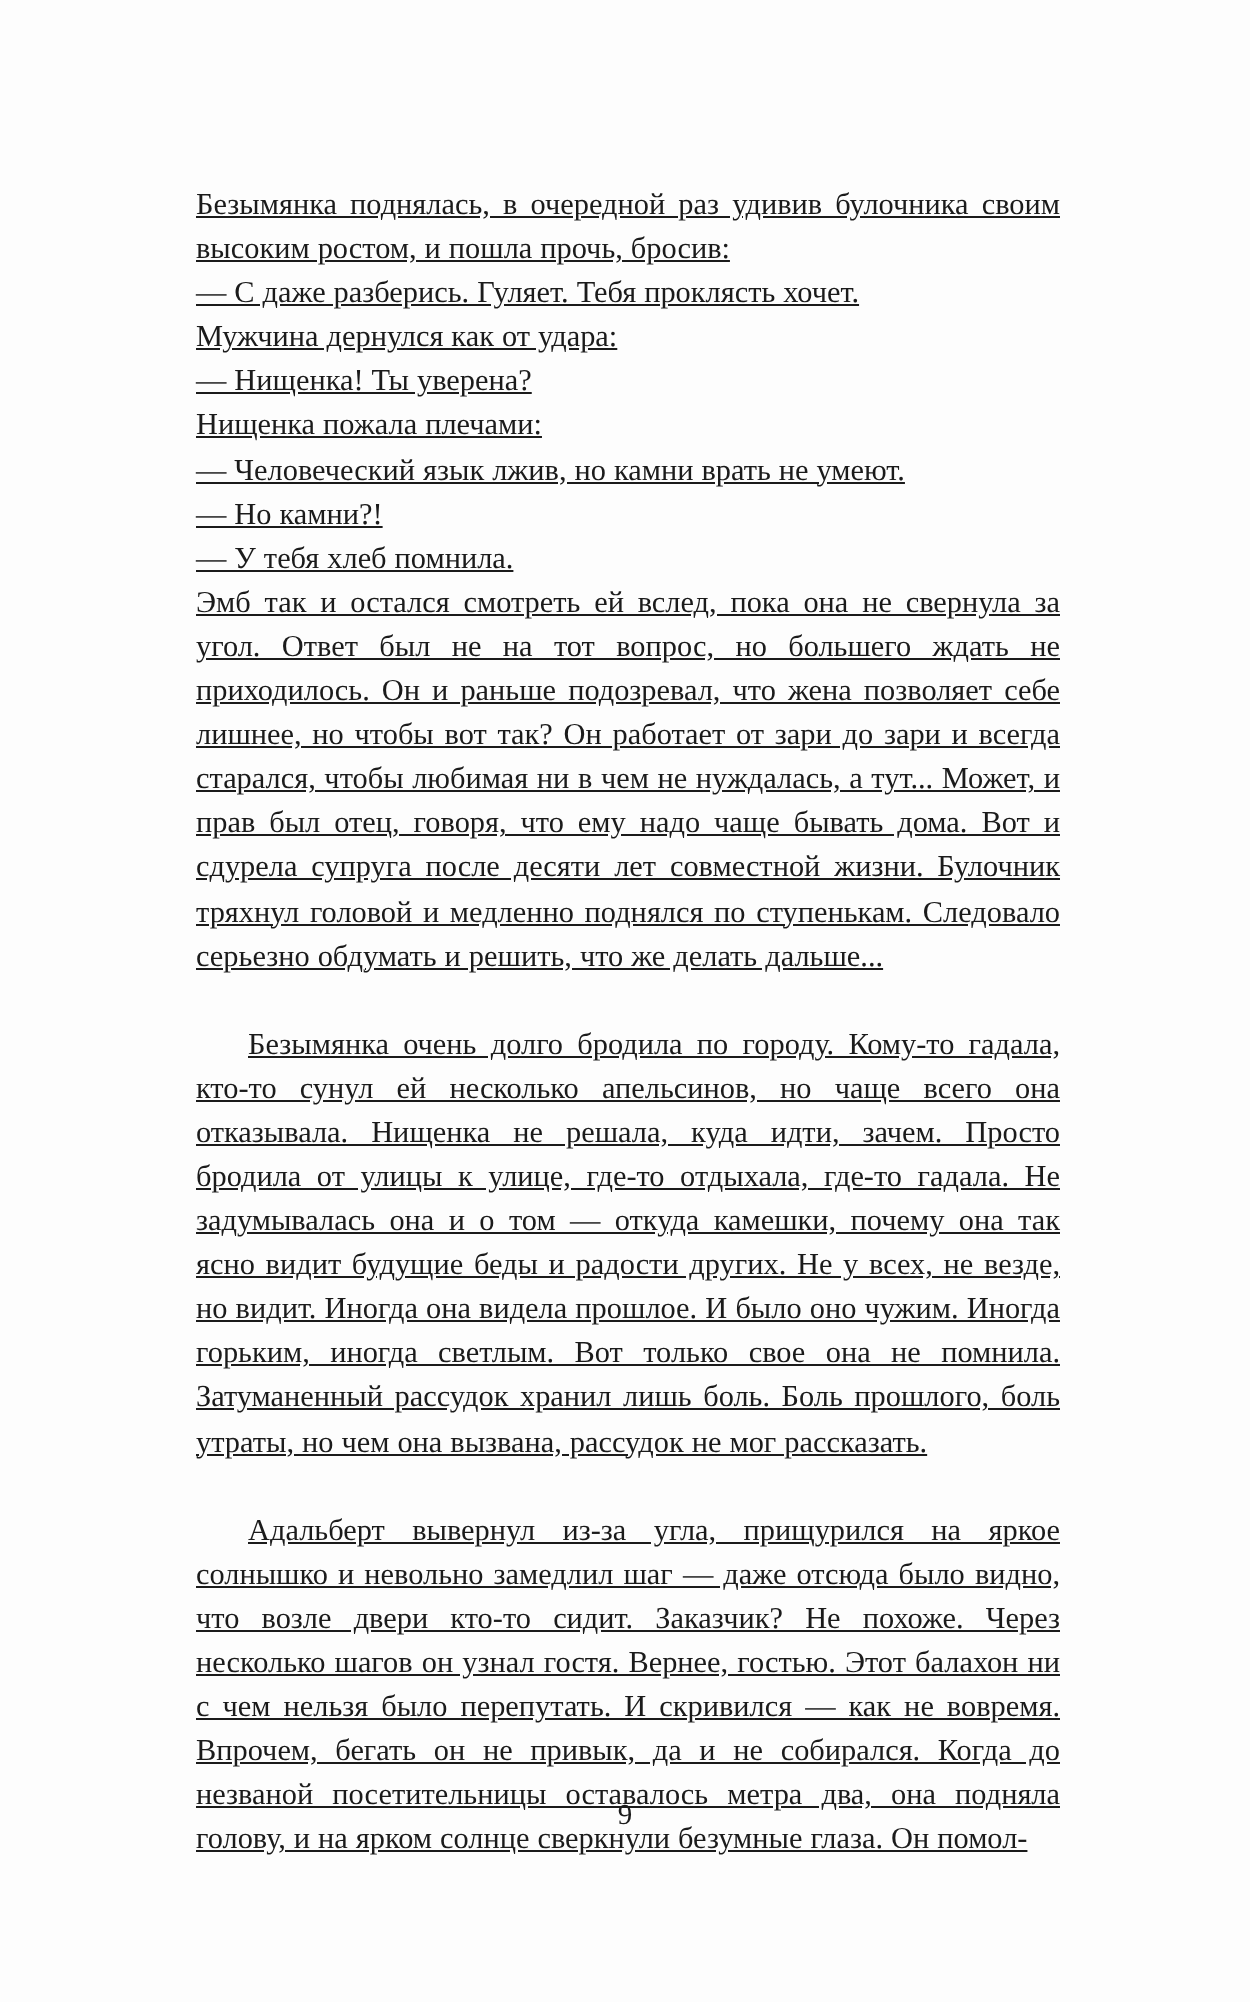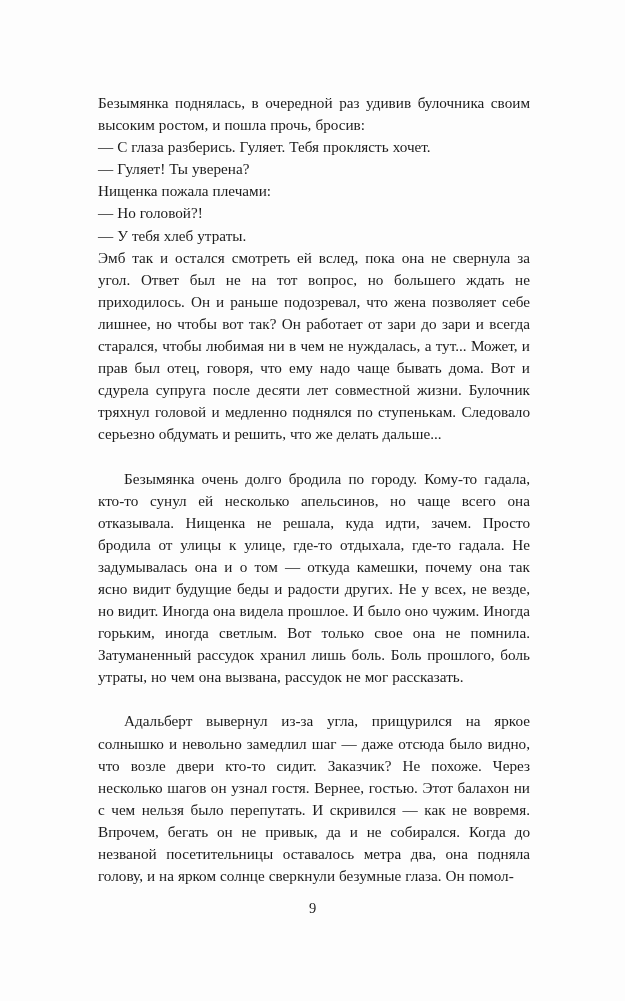--- a/index.html
+++ b/index.html
@@ -28,20 +28,21 @@
     width: 432px;
   }
   .para {
     margin: 0;
     text-align: justify;
     text-justify: inter-word;
     font-size: 15.2px;
     line-height: 22.1px;
     hyphens: manual;
     word-spacing: 0.2px;
+    text-decoration: underline;
   }
   .para.indent {
     text-indent: 26px;
   }
   .gap {
     height: 22px;
   }
   .page-number {
     position: absolute;
     left: 0;
@@ -52,25 +53,27 @@
     font-family: "Liberation Serif", serif;
     color: #1b1b1b;
   }
 </style>
 </head>
 <body>
 
 <div class="page">
   <div class="text-block">
     <p class="para">Безымянка поднялась, в очередной раз удивив булочника своим высоким ростом, и пошла прочь, бросив:</p>
-    <p class="para">— С глаза разберись. Гуляет. Тебя проклясть хочет.</p>
-    <p class="para">— Гуляет! Ты уверена?</p>
+    <p class="para">— С даже разберись. Гуляет. Тебя проклясть хочет.</p>
+    <p class="para">Мужчина дернулся как от удара:</p>
+    <p class="para">— Нищенка! Ты уверена?</p>
     <p class="para">Нищенка пожала плечами:</p>
-    <p class="para">— Но головой?!</p>
-    <p class="para">— У тебя хлеб утраты.</p>
+    <p class="para">— Человеческий язык лжив, но камни врать не умеют.</p>
+    <p class="para">— Но камни?!</p>
+    <p class="para">— У тебя хлеб помнила.</p>
     <p class="para">Эмб так и остался смотреть ей вслед, пока она не свернула за угол. Ответ был не на тот вопрос, но большего ждать не приходилось. Он и раньше подозревал, что жена позволяет себе лишнее, но чтобы вот так? Он работает от зари до зари и всегда старался, чтобы любимая ни в чем не нуждалась, а тут... Может, и прав был отец, говоря, что ему надо чаще бывать дома. Вот и сдурела супруга после десяти лет совместной жизни. Булочник тряхнул головой и медленно поднялся по ступенькам. Следовало серьезно обдумать и решить, что же делать дальше...</p>
     <div class="gap"></div>
     <p class="para indent">Безымянка очень долго бродила по городу. Кому-то гадала, кто-то сунул ей несколько апельсинов, но чаще всего она отказывала. Нищенка не решала, куда идти, зачем. Просто бродила от улицы к улице, где-то отдыхала, где-то гадала. Не задумывалась она и о том — откуда камешки, почему она так ясно видит будущие беды и радости других. Не у всех, не везде, но видит. Иногда она видела прошлое. И было оно чужим. Иногда горьким, иногда светлым. Вот только свое она не помнила. Затуманенный рассудок хранил лишь боль. Боль прошлого, боль утраты, но чем она вызвана, рассудок не мог рассказать.</p>
     <div class="gap"></div>
     <p class="para indent">Адальберт вывернул из-за угла, прищурился на яркое солнышко и невольно замедлил шаг — даже отсюда было видно, что возле двери кто-то сидит. Заказчик? Не похоже. Через несколько шагов он узнал гостя. Вернее, гостью. Этот балахон ни с чем нельзя было перепутать. И скривился — как не вовремя. Впрочем, бегать он не привык, да и не собирался. Когда до незваной посетительницы оставалось метра два, она подняла голову, и на ярком солнце сверкнули безумные глаза. Он помол-</p>
   </div>
   <div class="page-number">9</div>
 </div>
 
 </body></html>

